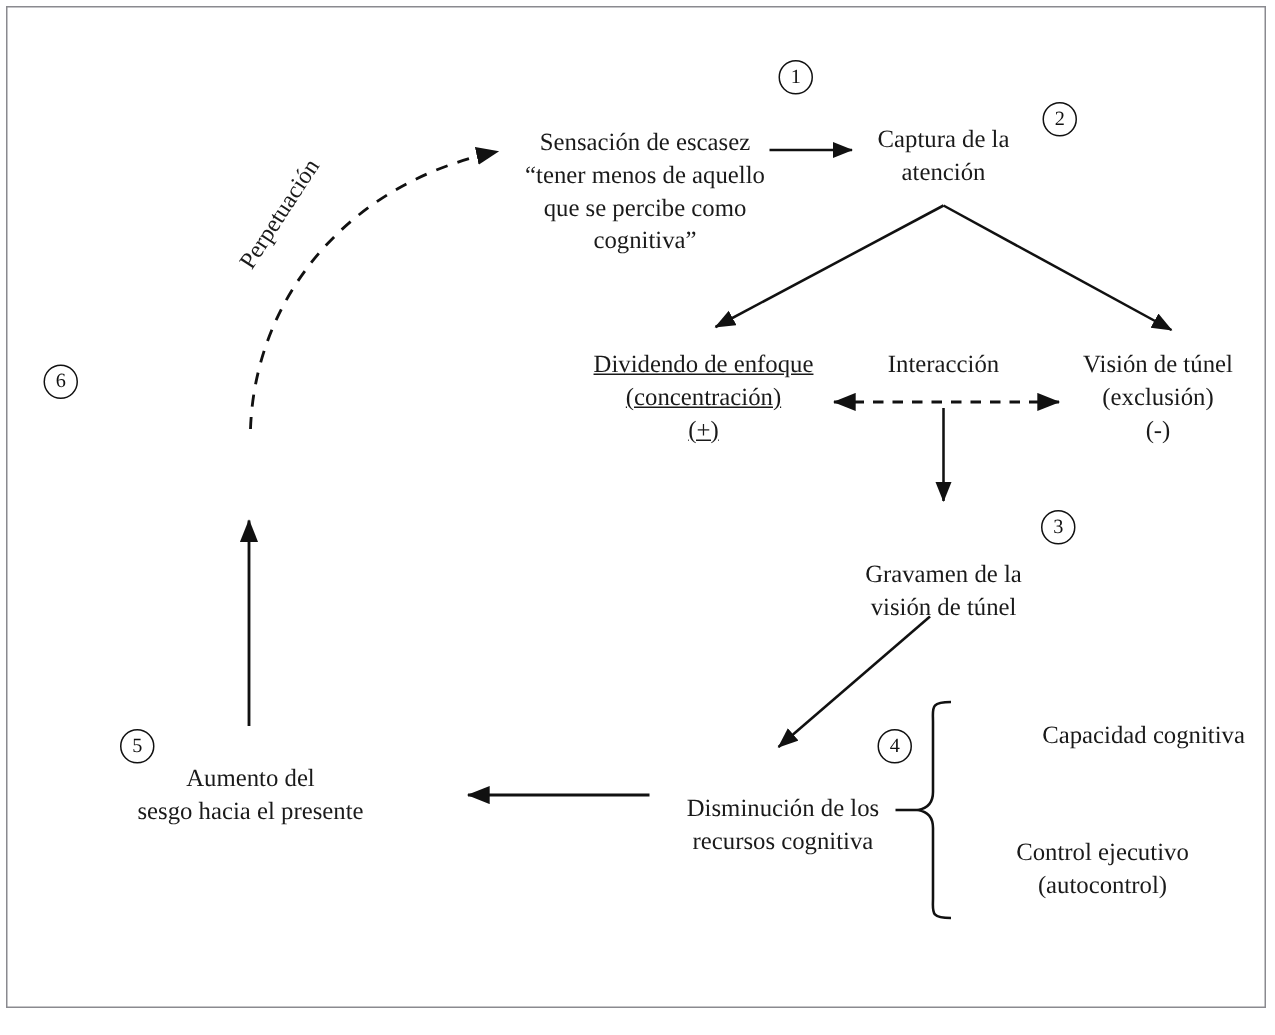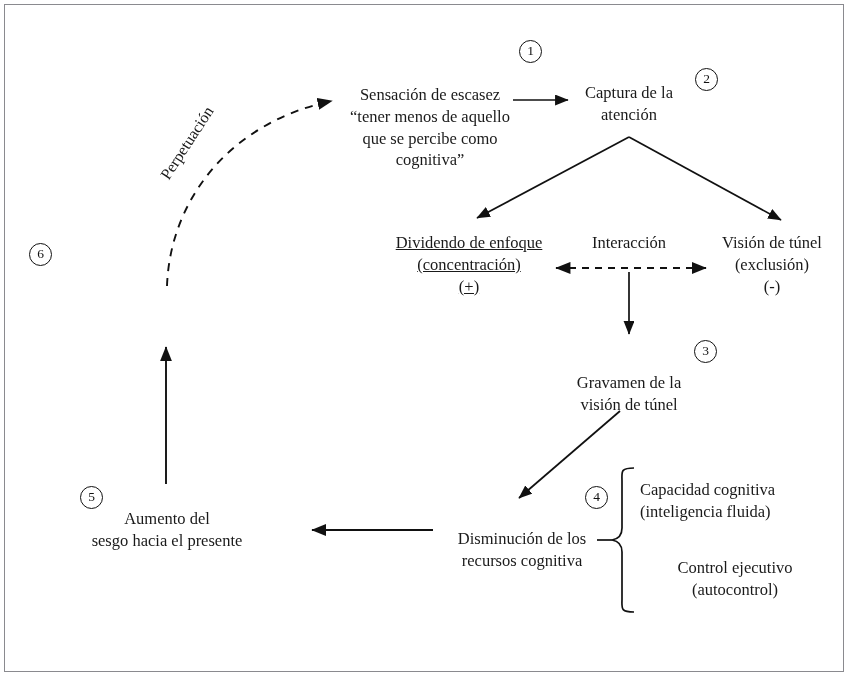--- a/index.html
+++ b/index.html
@@ -151,23 +151,22 @@
   <div class="node" style="left:558px; top:372px; width:142px;">
     <span class="ln">Gravamen de la</span>
     <span class="ln">visión de túnel</span>
   </div>
 
   <div class="node" style="left:442px; top:528px; width:160px;">
     <span class="ln">Disminución de los</span>
     <span class="ln">recursos cognitiva</span>
   </div>
 
-  <div class="node" style="left:640px; top:479px; width:190px; text-align:left;">
+  <div class="node" style="left:640px; top:479px; width:190px; text-align:right;">
     <span class="ln">Capacidad cognitiva</span>
-    <span class="ln">(inteligencia fluida)</span>
   </div>
 
   <div class="node" style="left:640px; top:557px; width:190px; ">
     <span class="ln">Control ejecutivo</span>
     <span class="ln">(autocontrol)</span>
   </div>
 
   <div class="node" style="left:67px; top:508px; width:200px;">
     <span class="ln">Aumento del</span>
     <span class="ln">sesgo hacia el presente</span>

